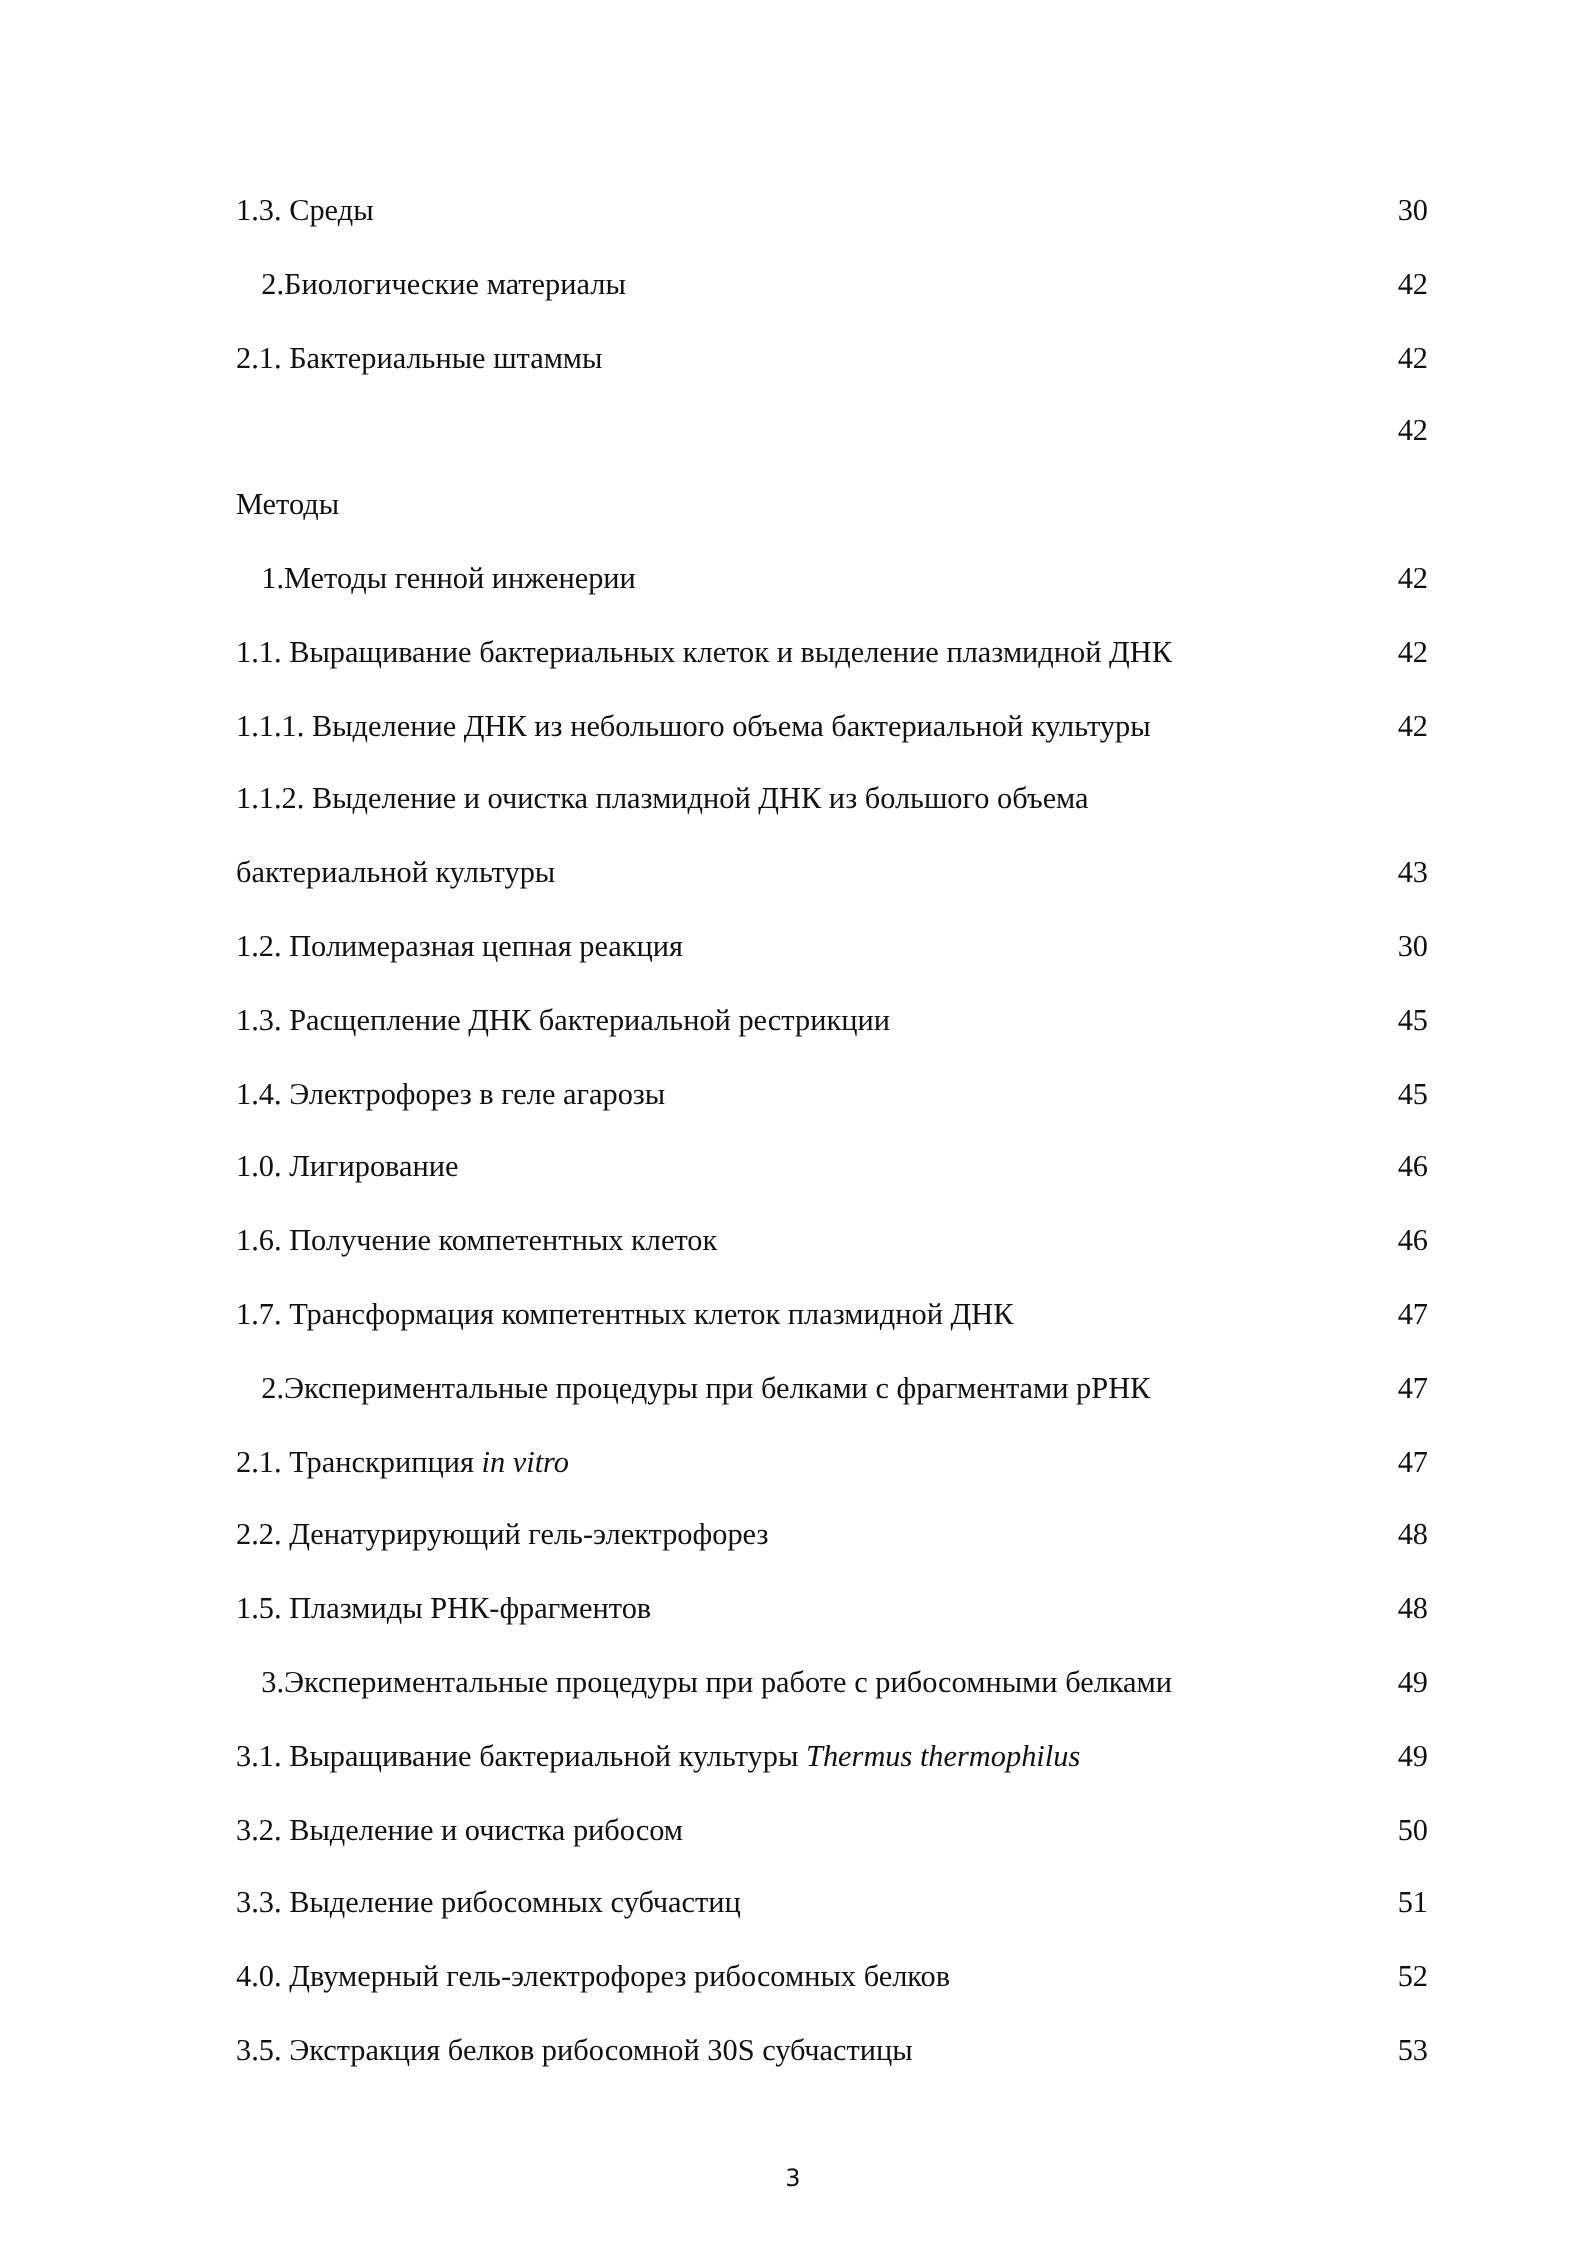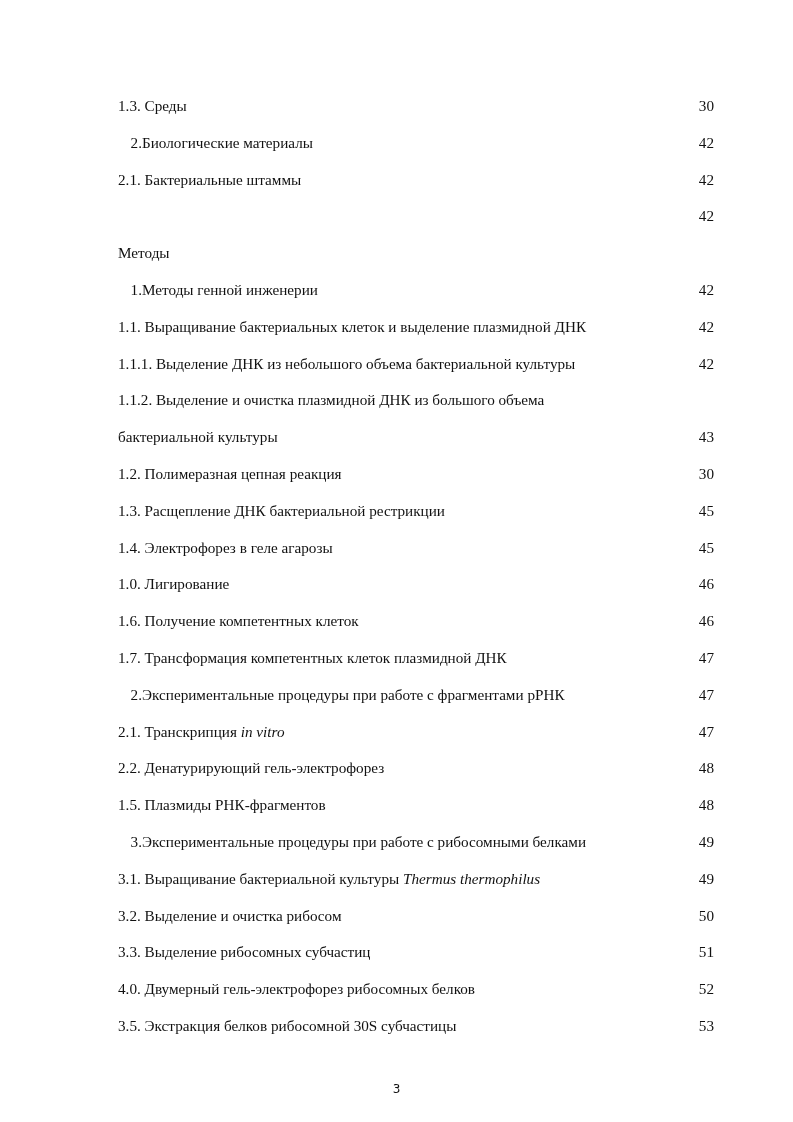--- a/index.html
+++ b/index.html
@@ -78,21 +78,21 @@
       </div>
       <div class="row sub">
         <span class="title"><span>1.6.</span> <span>Получение компетентных клеток</span></span>
         <span class="page-num">46</span>
       </div>
       <div class="row sub">
         <span class="title"><span>1.7.</span> <span>Трансформация компетентных клеток плазмидной ДНК</span></span>
         <span class="page-num">47</span>
       </div>
       <div class="row main">
-        <span class="title"><span class="num2">2.</span><span>Экспериментальные процедуры при работе с фрагментами рРНК</span></span>
+        <span class="title"><span class="num2">2.</span><span>Экспериментальные процедуры при белками с фрагментами рРНК</span></span>
         <span class="page-num">47</span>
       </div>
       <div class="row sub">
         <span class="title"><span>2.1.</span> <span>Транскрипция </span><i>in vitro</i></span>
         <span class="page-num">47</span>
       </div>
       <div class="row sub">
         <span class="title"><span>2.2.</span> <span>Денатурирующий гель-электрофорез</span></span>
         <span class="page-num">48</span>
       </div>

